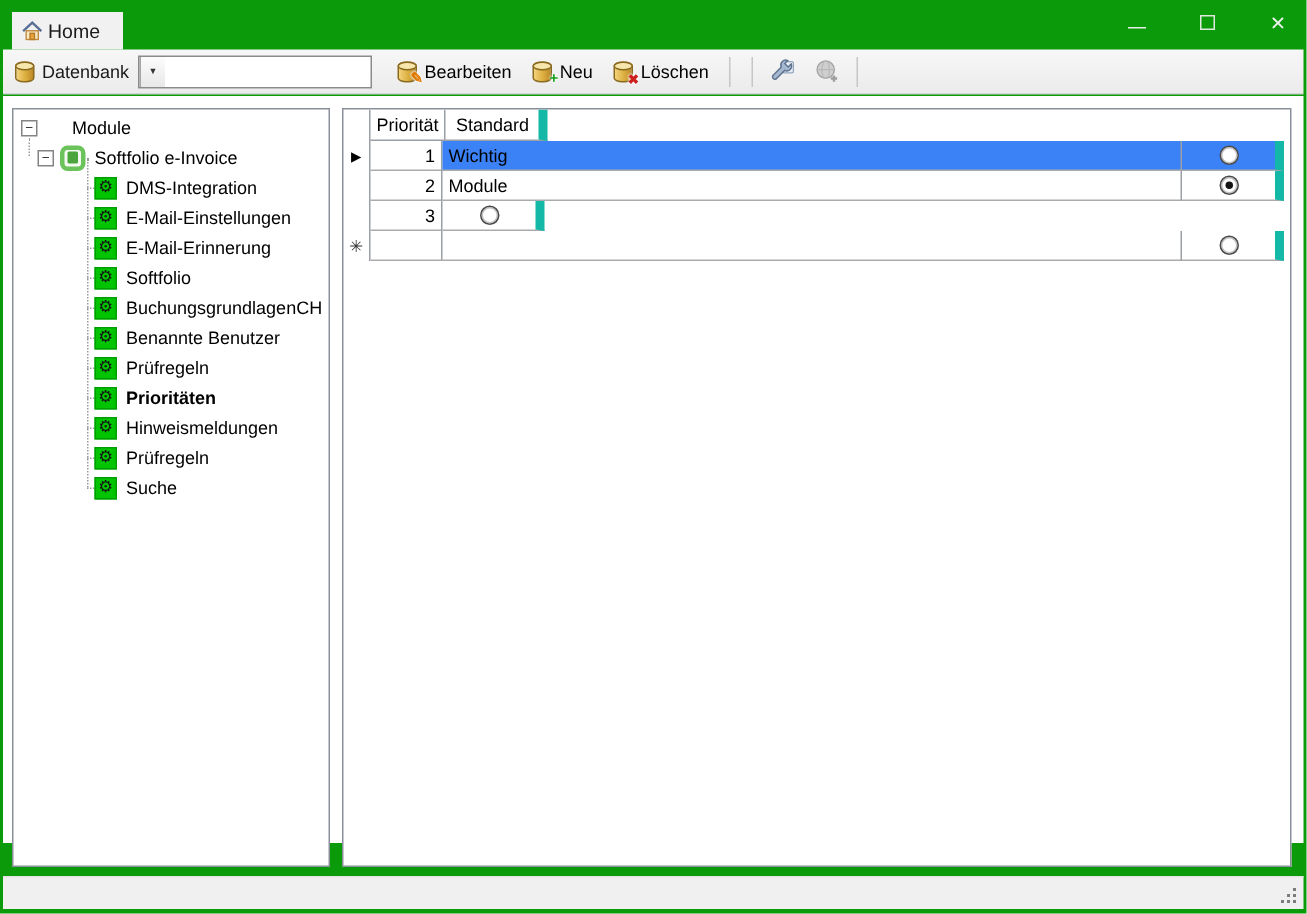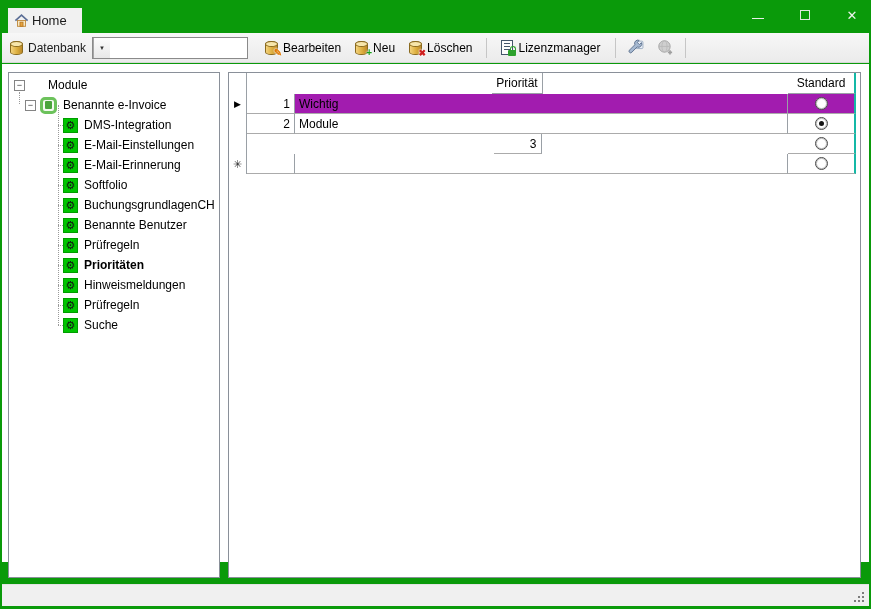--- a/index.html
+++ b/index.html
@@ -81,30 +81,30 @@
               display:flex; align-items:flex-start; justify-content:center; overflow:hidden; }
   .mod-icon .gear { font-size:11px; line-height:13px; color:#141414; }
   .tree-leaf .label { margin-left:6px; }
   .tree-leaf.selected .label { font-weight:bold; }
   .vline { position:absolute; border-left:1px dotted #9a9a9a; }
   .vline1 { left:10px; top:19px; height:12px; }
   .vline2 { left:49px; top:32px; height:220px; }
 
   
   .grid { position:absolute; left:0; top:0; right:4px; }
-  .g-row { display:flex; height:20px;justify-content:space-between; }
+  .g-row { display:flex; height:20px; }
   .g-head { height:21px; }
   .c-sel { flex:0 0 18px; border-right:1px solid #9aa0a6; display:flex; align-items:center; justify-content:center; }
   .c-prio { flex:0 0 48px; border-right:1px solid #9aa0a6; padding:0 4px; display:flex; align-items:center; }
   .c-bez { flex:1; border-right:1px solid #9aa0a6; padding:0 4px; display:flex; align-items:center; }
-  .c-std { flex:0 0 68px; border-right:2px solid #14b8a6; display:flex; align-items:center; justify-content:center; }
+  .c-std { flex:0 0 68px; border-right:6px solid #14b8a6; display:flex; align-items:center; justify-content:center; }
   .g-head .c-prio, .g-head .c-bez, .g-head .c-std { border-bottom:1px solid #9aa0a6; }
   .g-data .c-prio, .g-data .c-bez, .g-data .c-std { border-bottom:1px solid #ababab; }
   .g-data .c-prio { justify-content:flex-end; }
-  .g-data.selected .c-bez, .g-data.selected .c-std { background:#a21caf; }
+  .g-data.selected .c-bez, .g-data.selected .c-std { background:#3b82f6; }
   .marker-cur { font-size:9px; color:#000; }
   .marker-new { font-size:11px; color:#333; }
   .radio { width:13px; height:13px; border:1px solid #4a4a4a; border-radius:50%; background:#fff;
            position:relative; cursor:pointer; box-shadow:inset 0 0 0 1px rgba(80,80,80,.35); }
   .radio.checked::after { content:''; position:absolute; left:3px; top:3px; width:5px; height:5px;
            border-radius:50%; background:#141414; }
 
   
   .statusbar { position:absolute; left:2px; right:2px; bottom:3px; height:22px;
                background:#f0f0f0; border-top:1px solid #e3e3e3; }
@@ -159,27 +159,20 @@
         </span>
       <span>Neu</span>
     </div>
     <div class="tb-btn">
       <span class="db-cyl">
           <span class="badge del">✖</span>
         </span>
       <span>Löschen</span>
     </div>
     <span class="tb-sep"></span>
-    <div class="tb-btn">
-      <span class="doc-ico">
-          <span class="lines"></span>
-          <span class="doc-lock"></span>
-        </span>
-      <span>Lizenzmanager</span>
-    </div>
     <span class="tb-sep"></span>
     <div class="tb-btn tb-iconbtn">
       <svg width="17" height="17" viewBox="0 0 16 16">
         <rect x="8" y="2" width="7" height="7" rx="1" fill="#e7edf5" stroke="#93a6bd" stroke-width="0.8"></rect>
         <path d="M13.6 3.4a3.1 3.1 0 0 1-4.1 4.1L4.6 12.4a1.5 1.5 0 1 1-2.1-2.1l4.9-4.9a3.1 3.1 0 0 1 4.1-4.1L9.6 3.2l2.1 2.1 1.9-1.9z" fill="#a6b9d1" stroke="#5f7390" stroke-width="0.9"></path>
       </svg>
     </div>
     <div class="tb-btn tb-iconbtn">
       <svg width="18" height="17" viewBox="0 0 17 16">
         <circle cx="8" cy="7" r="5.4" fill="#cfcfcf" stroke="#a3a3a3" stroke-width="0.9"></circle>
@@ -199,21 +192,21 @@
         <span class="vline vline2"></span>
 
         <div class="tree-row row-root">
           <span class="expander">−</span>
           <span class="label">Module</span>
         </div>
 
         <div class="tree-row row-group">
           <span class="expander">−</span>
           <span class="inv-icon"></span>
-          <span class="label">Benannte e-Invoice</span>
+          <span class="label">Softfolio e-Invoice</span>
         </div>
 
         <div class="tree-row tree-leaf">
           <span class="connector"></span>
           <span class="mod-icon">
               <span class="gear">⚙</span>
             </span>
           <span class="label">DMS-Integration</span>
         </div>
         <div class="tree-row tree-leaf">

